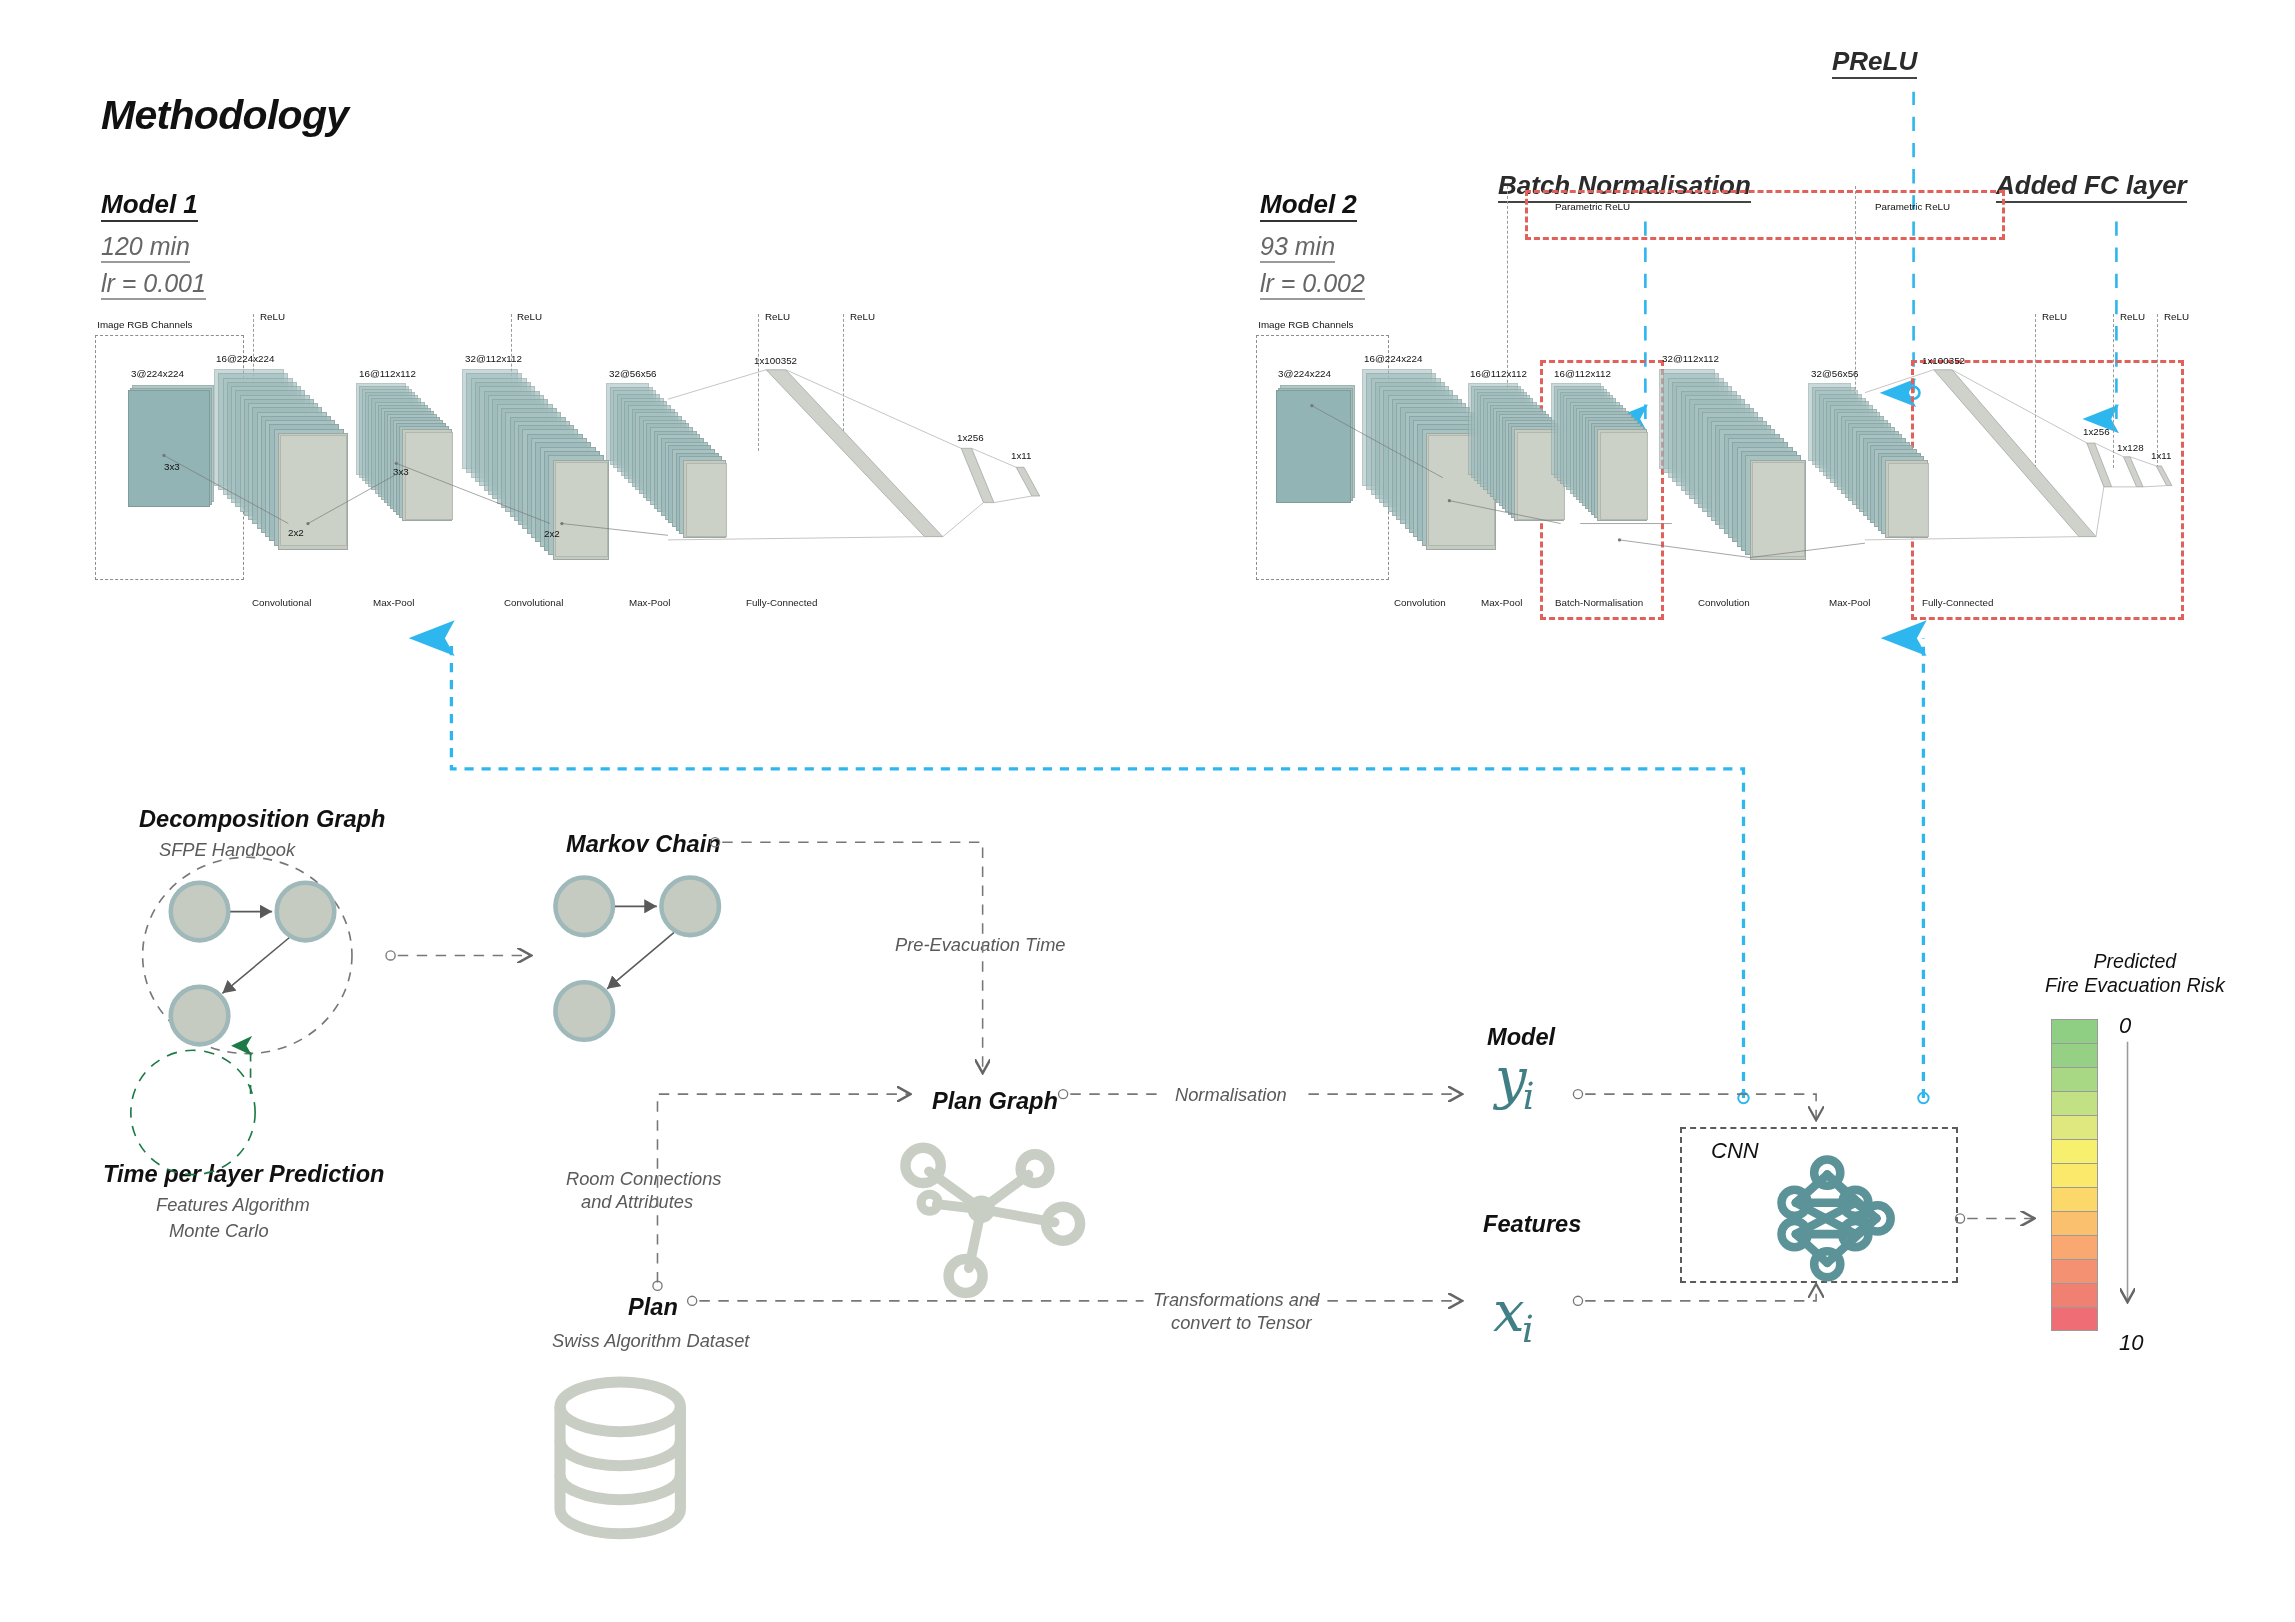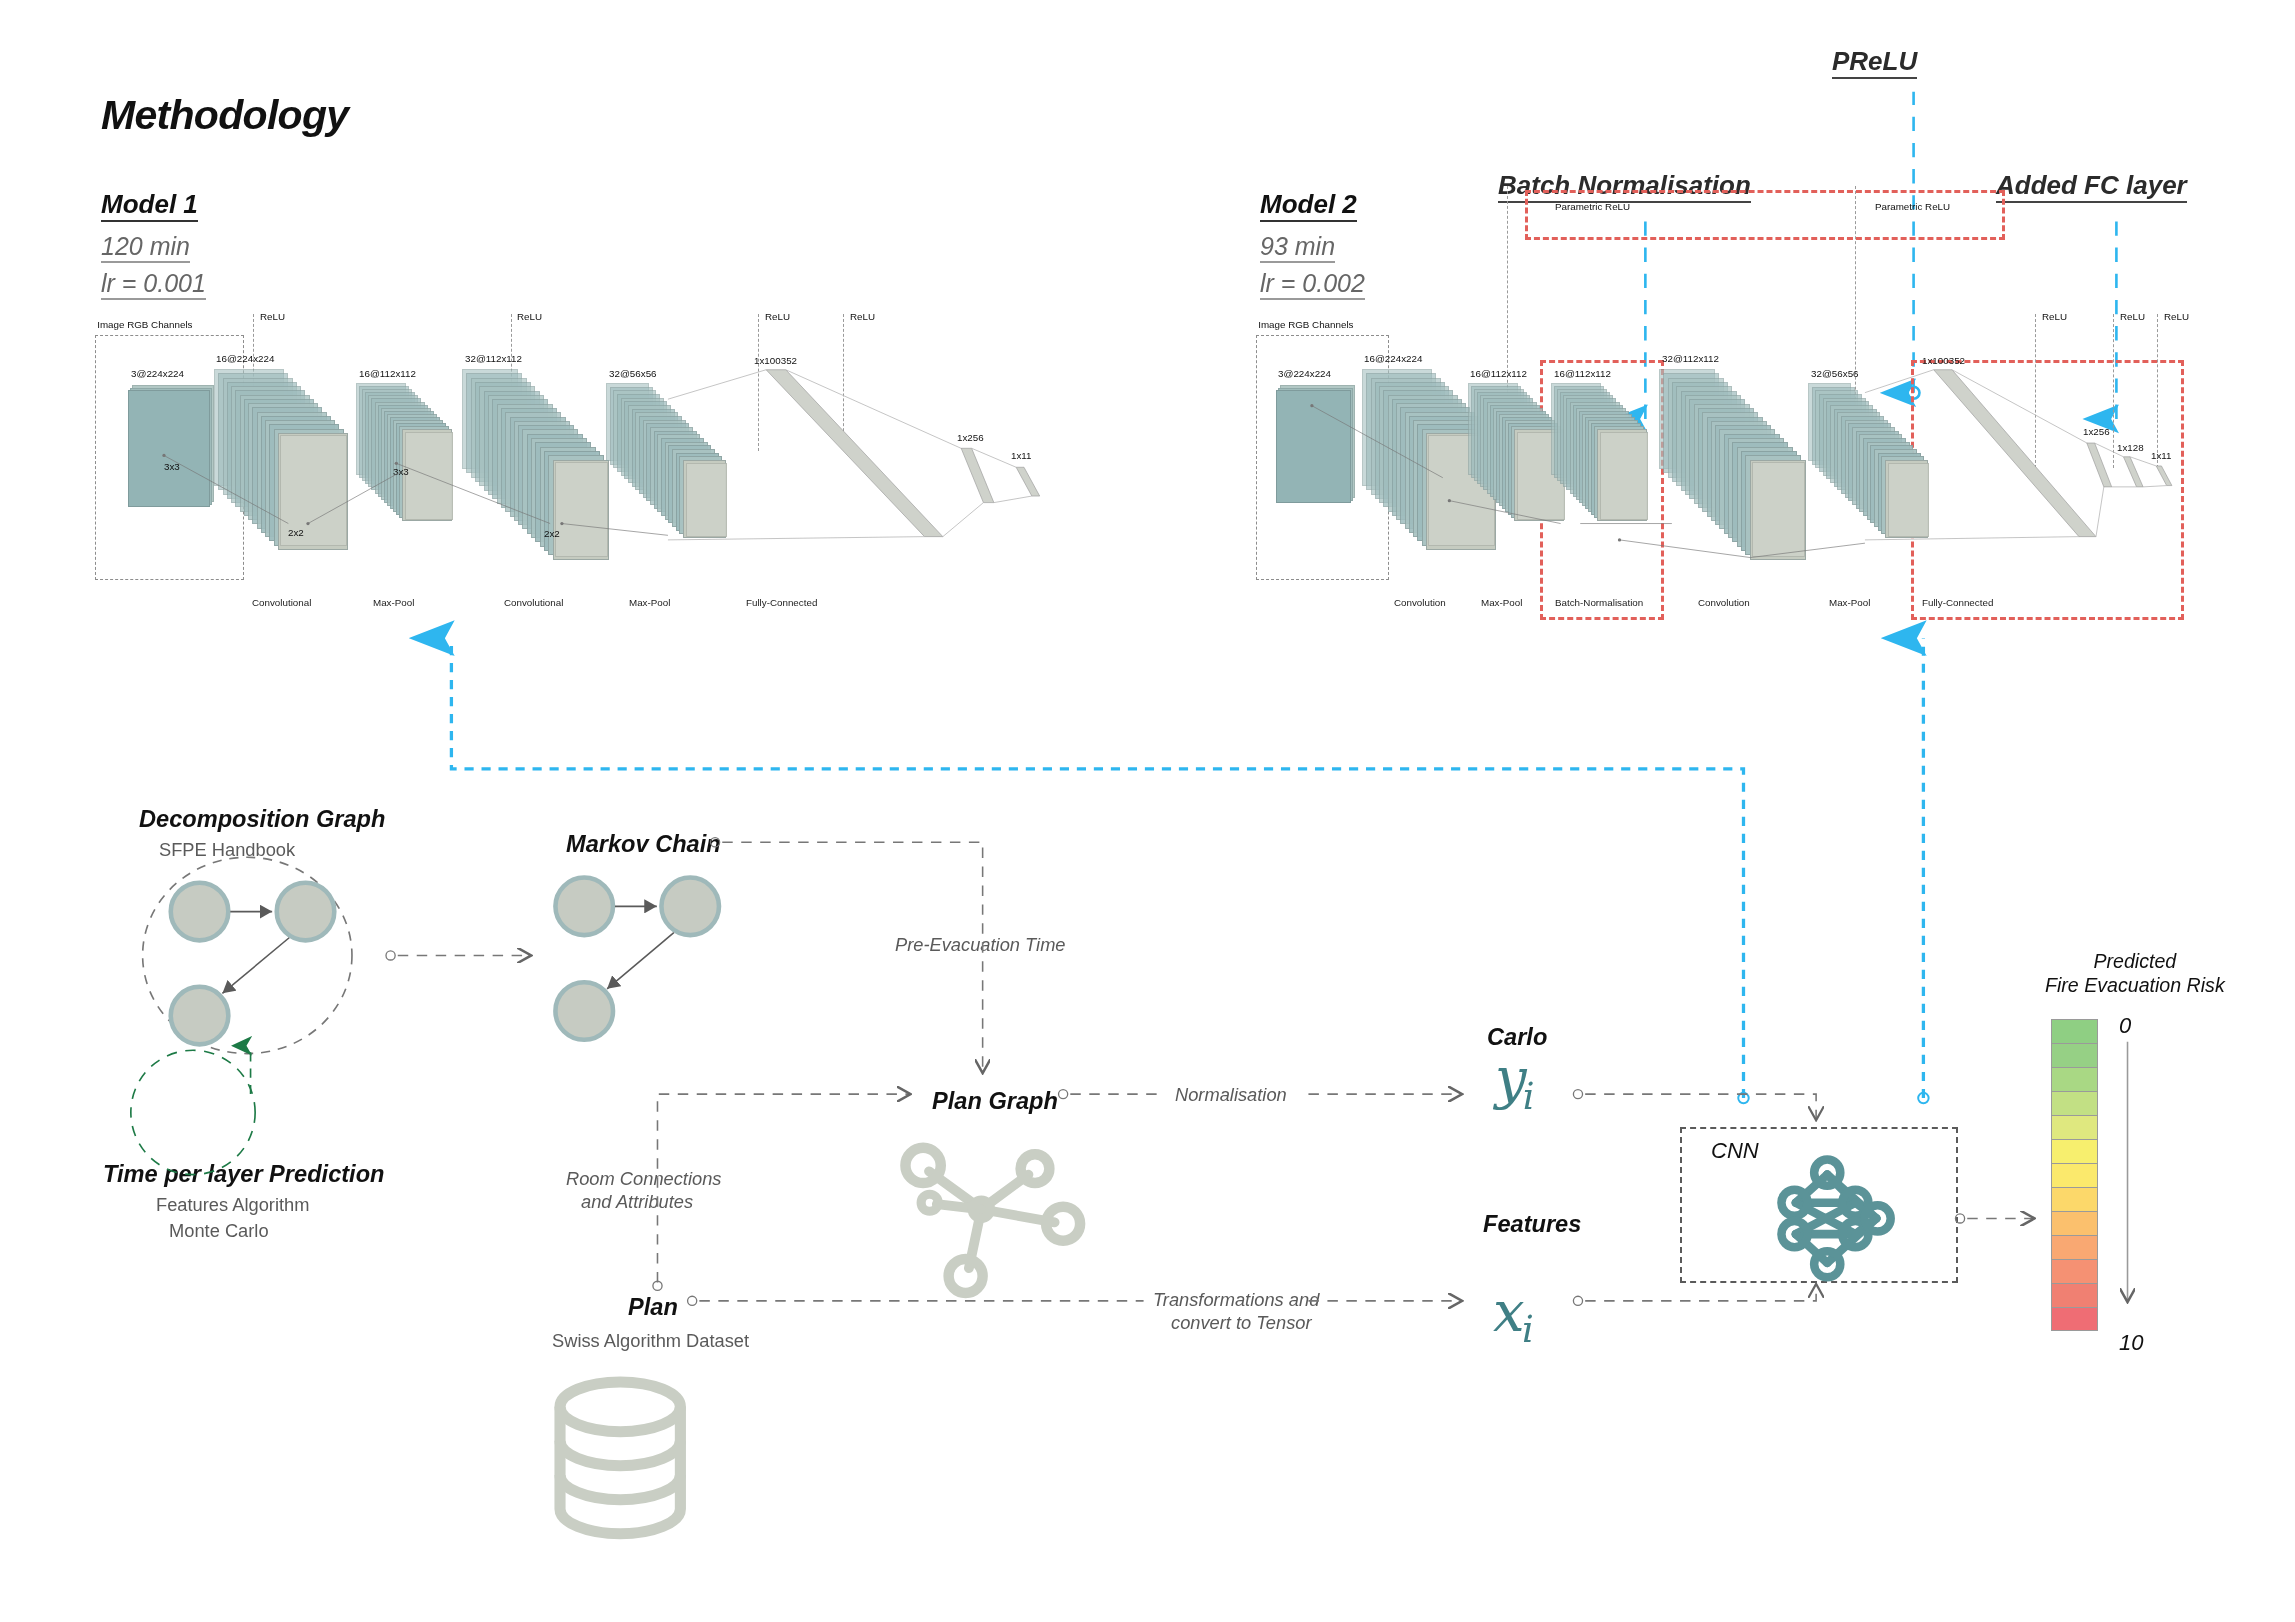--- a/index.html
+++ b/index.html
@@ -4,21 +4,21 @@
 <style>
   html,body{margin:0;padding:0;background:#fff;}
   body{width:2295px;height:1623px;position:relative;overflow:hidden;
        font-family:"Liberation Sans","DejaVu Sans",sans-serif;color:#111;}
   .abs{position:absolute;}
   .u-title{font-style:italic;font-weight:700;border-bottom:2.6px solid #333;display:inline-block;line-height:1.15;}
   .u-sub{font-style:italic;color:#666;border-bottom:2px solid #9a9a9a;display:inline-block;line-height:1.2;}
   .page-title{font-size:41px;font-weight:700;font-style:italic;letter-spacing:-0.7px;}
   .ann{font-style:italic;font-weight:700;font-size:26px;color:#2b2b2b;border-bottom:2.6px solid #444;display:inline-block;}
   .nodeTitle{font-style:italic;font-weight:700;font-size:23.6px;color:#111;white-space:nowrap;}
-  .nodeSub{font-size:18.3px;color:#5a5a5a;white-space:nowrap;text-align:center;}
+  .nodeSub{font-style:italic;font-size:18.3px;color:#5a5a5a;white-space:nowrap;text-align:center;}
   .edgeLbl{font-style:italic;font-size:18.3px;color:#5a5a5a;text-align:center;line-height:1.25;white-space:nowrap;}
   .cnnLbl{font-style:italic;font-size:22px;color:#111;}
   .sym{font-family:"DejaVu Serif","Liberation Serif",serif;font-style:italic;color:#3f7f85;font-size:56px;line-height:1;}
   .legendTitle{font-style:italic;font-size:19.6px;color:#111;text-align:center;line-height:1.25;white-space:nowrap;}
   .legendNum{font-style:italic;font-size:22px;color:#111;}
   .layerName{font-size:9.8px;color:#1b1b1b;white-space:nowrap;}
   .dimLbl{font-size:9.8px;color:#111;white-space:nowrap;}
   .reluLbl{font-size:9.8px;color:#111;white-space:nowrap;}
   .kern{font-size:9.8px;color:#111;white-space:nowrap;}
   .imgrgb{font-size:9.8px;color:#111;white-space:nowrap;}
@@ -463,21 +463,21 @@
 <div class="abs nodeTitle" style="left:628px;top:1294px;">Plan</div>
 <div class="abs nodeSub" style="left:552px;top:1330px;">Swiss Algorithm Dataset</div>
 
 <div class="abs edgeLbl" style="left:895px;top:934px;">Pre-Evacuation Time</div>
 <div class="abs edgeLbl" style="left:566px;top:1168px;">Room Connections</div>
 <div class="abs edgeLbl" style="left:581px;top:1191px;">and Attributes</div>
 <div class="abs edgeLbl" style="left:1175px;top:1084px;">Normalisation</div>
 <div class="abs edgeLbl" style="left:1153px;top:1289px;">Transformations and</div>
 <div class="abs edgeLbl" style="left:1171px;top:1312px;">convert to Tensor</div>
 
-<div class="abs nodeTitle" style="left:1487px;top:1024px;">Carlo</div>
+<div class="abs nodeTitle" style="left:1487px;top:1024px;">Model</div>
 <div class="abs" style="left:1495px;top:1051px;text-align:center;">
   <span class="sym">y</span><span class="sym" style="font-size:37px;position:relative;top:10.5px;left:-3.9px;">i</span>
 </div>
 
 <div class="abs nodeTitle" style="left:1483px;top:1211px;">Features</div>
 <div class="abs" style="left:1493px;top:1284px;">
   <span class="sym">x</span><span class="sym" style="font-size:37px;position:relative;top:10.5px;left:-2.6px;">i</span>
 </div>
 
 <div class="abs dashbox" style="left:1680px;top:1127px;width:274px;height:152px;border:2px dashed #5a5a5a;"></div>

